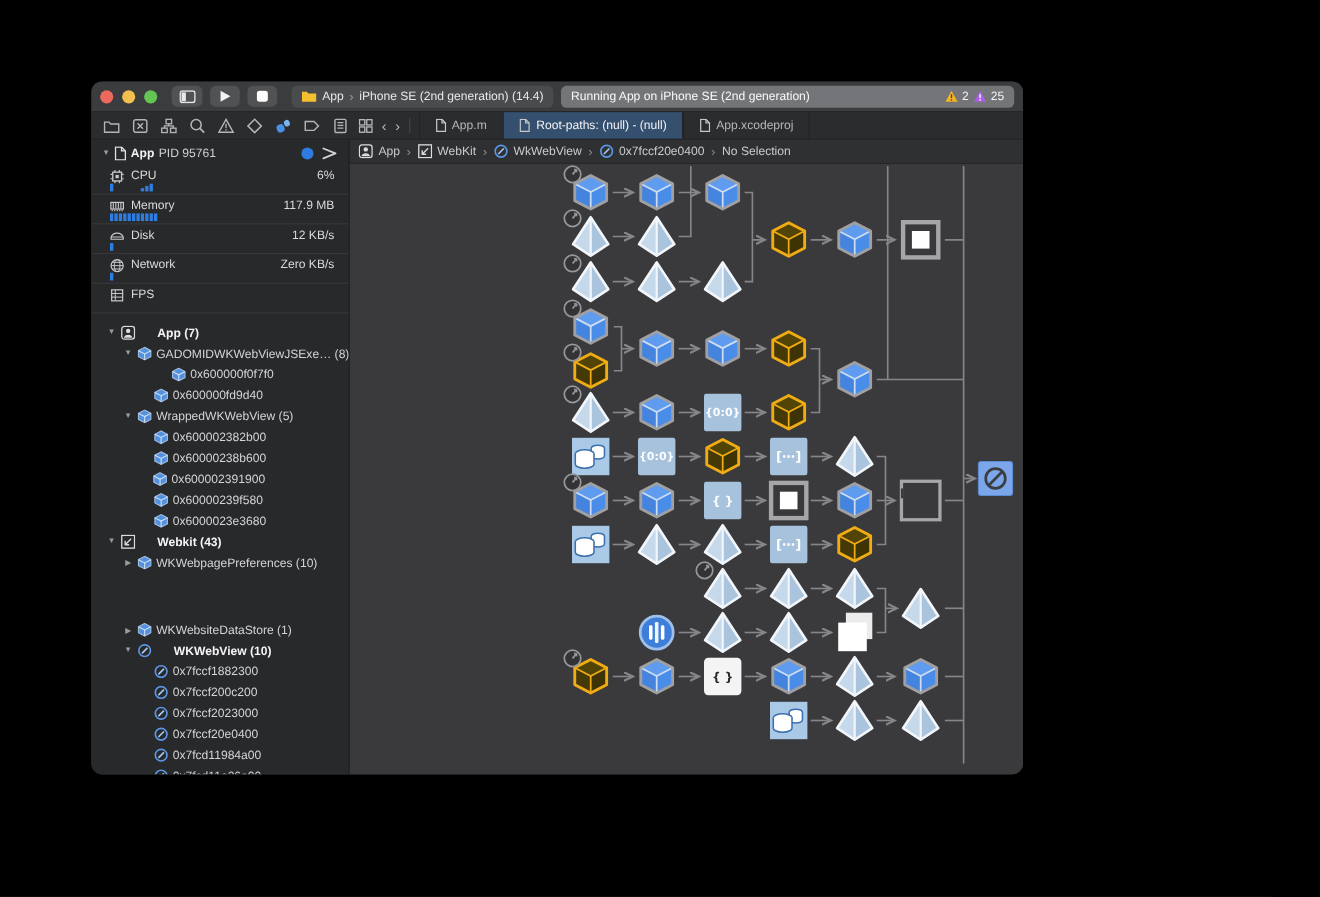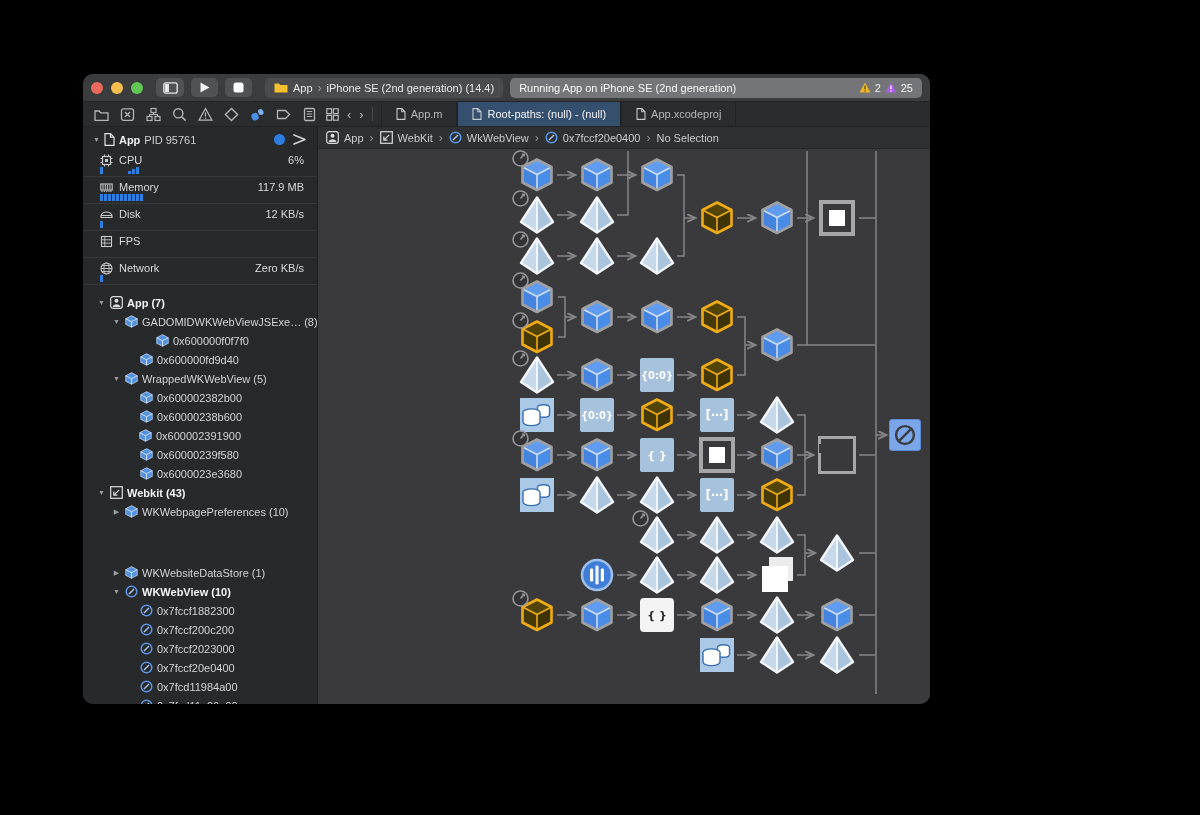--- a/index.html
+++ b/index.html
@@ -41,21 +41,21 @@
   .blue-dot{width:11px;height:11px;border-radius:50%;background:#2f7ce0;}
   .gauge-row{height:27px;border-bottom:1px solid #37383b;position:relative;display:flex;align-items:center;padding:0 13px 6px 17px;gap:6px;}
   .gauge-row .glabel{color:#dadadc;}
   .gauge-row .gvalue{margin-left:auto;color:#dadadc;}
   .gbars{position:absolute;left:17px;bottom:2px;display:flex;align-items:flex-end;gap:1px;height:8px;}
   .gbars span{background:#2e7de0;display:block;width:3px;}
   .tree{margin-top:8px;}
   .tree-row{height:19px;display:flex;align-items:center;gap:4px;}
   .tree-row .disc{font-size:7px;color:#9b9c9e;width:9px;text-align:center;flex-shrink:0;}
   .tree-row .tlabel{white-space:nowrap;color:#d4d4d6;}
-  .tree-row.bold .tlabel{font-weight:bold;color:#f4f4f6;}
+  .tree-row.bold .tlabel{font-weight:bold;color:#f4f4f6;margin-left:16px;}
   
   .editor{flex:1;display:flex;flex-direction:column;min-width:0;}
   .jumpbar{height:22px;background:#2f3032;border-bottom:1px solid #242527;display:flex;align-items:center;padding:0 8px;gap:6px;color:#cbcbcd;}
   .jb-item{display:flex;align-items:center;gap:5px;white-space:nowrap;}
   .jb-sep{color:#8d8e90;font-size:12px;}
   .canvas{flex:1;position:relative;background:#3a3a3c;overflow:hidden;}
   .gnode{position:absolute;width:40px;height:40px;}
   .gnode .tile{position:absolute;left:3px;top:3px;width:34px;height:34px;border-radius:2px;
     background:#a6c2dc;color:#fdfdfe;display:flex;align-items:center;justify-content:center;
     font-weight:bold;font-family:"DejaVu Sans",sans-serif;}
@@ -298,40 +298,40 @@
             </span>
             <span class="glabel">Disk</span>
             <span class="gvalue">12 KB/s</span>
             <span class="gbars">
               <span style="height: 7px;"></span>
             </span>
           </div>
           <div class="gauge-row">
             <span>
               <svg width="13" height="13" viewBox="0 0 13 13">
-                <rect x="1.5" y="1.5" width="10" height="10" fill="none" stroke="#c8c9cb" stroke-width="1.1"></rect>
-                <path d="M1.5,4.8 h10 M1.5,8.1 h10 M4.8,1.5 v10" stroke="#c8c9cb" stroke-width="0.9"></path>
-              </svg>
-            </span>
-            <span class="glabel">FPS</span>
-            <span class="gvalue"></span>
-          </div>
-          <div class="gauge-row">
-            <span>
-              <svg width="13" height="13" viewBox="0 0 13 13">
                 <circle cx="6.5" cy="6.5" r="5.5" fill="none" stroke="#c8c9cb" stroke-width="1.1"></circle>
                 <ellipse cx="6.5" cy="6.5" rx="2.6" ry="5.5" fill="none" stroke="#c8c9cb" stroke-width="0.9"></ellipse>
                 <path d="M1,6.5 h11 M1.8,3.5 h9.4 M1.8,9.5 h9.4" stroke="#c8c9cb" stroke-width="0.9" fill="none"></path>
               </svg>
             </span>
             <span class="glabel">Network</span>
             <span class="gvalue">Zero KB/s</span>
             <span class="gbars">
               <span style="height: 7px;"></span>
             </span>
+          </div>
+          <div class="gauge-row">
+            <span>
+              <svg width="13" height="13" viewBox="0 0 13 13">
+                <rect x="1.5" y="1.5" width="10" height="10" fill="none" stroke="#c8c9cb" stroke-width="1.1"></rect>
+                <path d="M1.5,4.8 h10 M1.5,8.1 h10 M4.8,1.5 v10" stroke="#c8c9cb" stroke-width="0.9"></path>
+              </svg>
+            </span>
+            <span class="glabel">FPS</span>
+            <span class="gvalue"></span>
           </div>
         </div>
       <div class="tree" id="tree">
           <div class="tree-row bold" style="padding-left: 14px;">
             <span class="disc">▼</span>
             <span style="display: flex;">
               <svg width="13" height="13" viewBox="0 0 13 13">
                 <rect x="0.7" y="0.7" width="11.6" height="11.6" rx="2.4" fill="none" stroke="#dcdcde" stroke-width="1.2"></rect>
                 <circle cx="6.5" cy="4.8" r="2" fill="#dcdcde"></circle>
                 <path d="M2.6,11 a4,3.4 0 0 1 7.8,0 z" fill="#dcdcde"></path>

